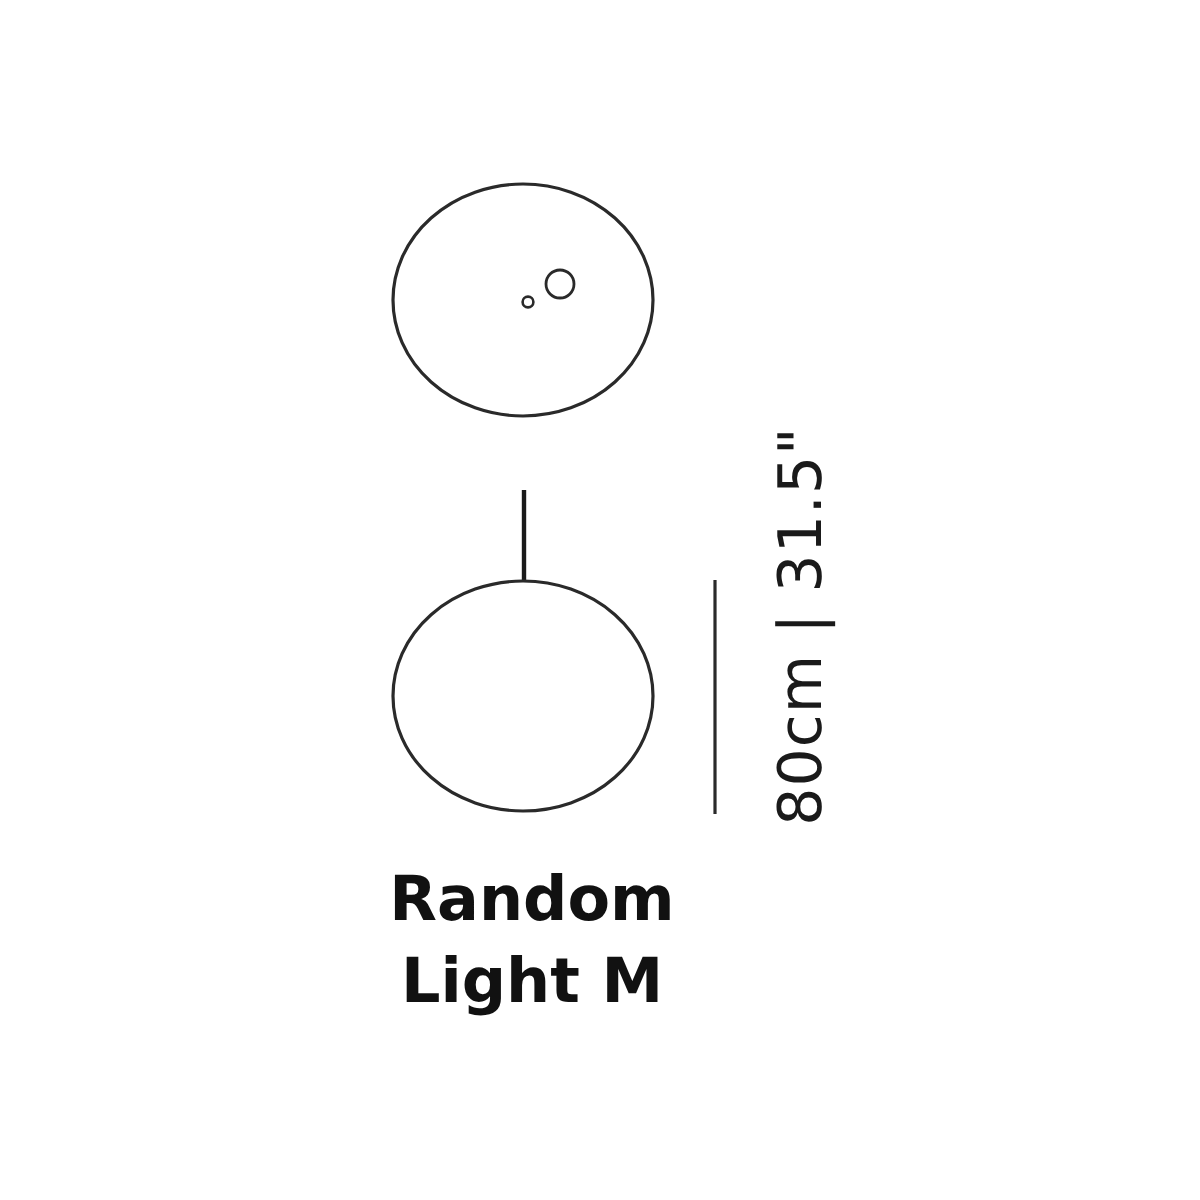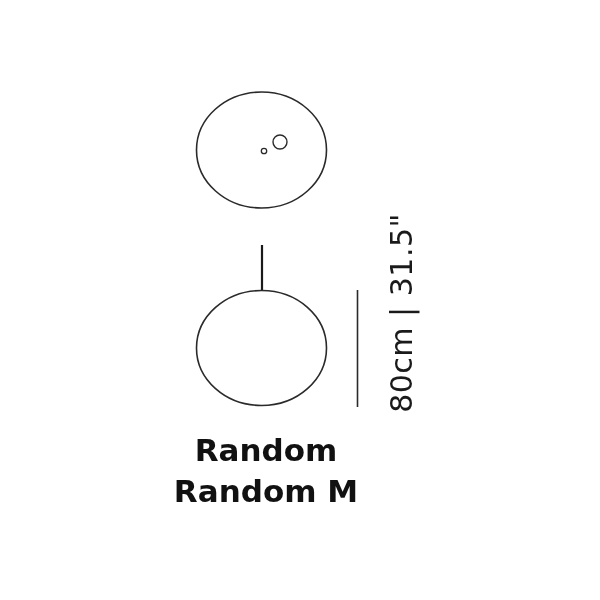--- a/index.html
+++ b/index.html
@@ -43,15 +43,15 @@
       <ellipse cx="261.5" cy="348" rx="65" ry="57.5" fill="none" stroke="#2a2a2a" stroke-width="1.6"></ellipse>
     </g>
 
     <line x1="357.5" y1="290" x2="357.5" y2="407" stroke="#2a2a2a" stroke-width="1.6"></line>
   </svg>
 
   <div class="dim-text">80cm | 31.5"</div>
 
   <div class="title">
     <div>Random</div>
-    <div>Random M</div>
+    <div>Light M</div>
   </div>
 </div>
 
 </body></html>

